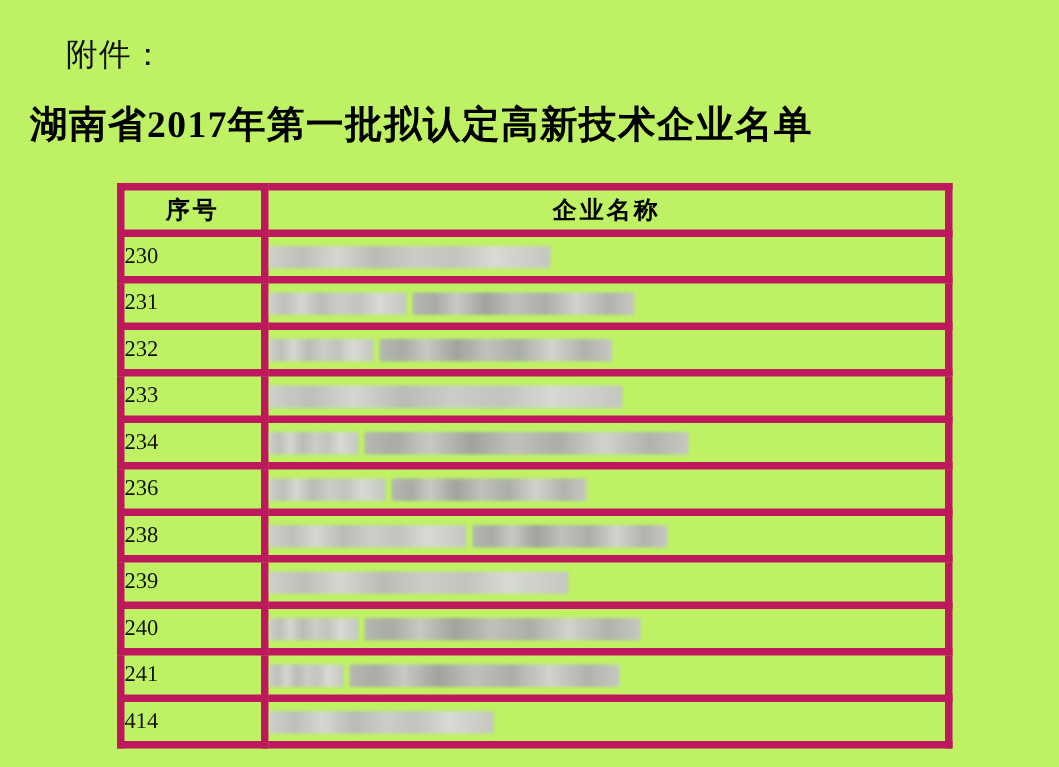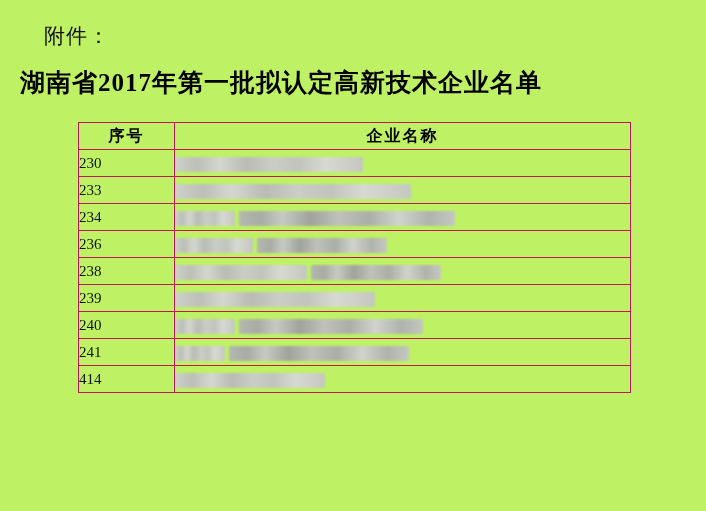--- a/index.html
+++ b/index.html
@@ -43,21 +43,21 @@
   }
   table.list {
     position: absolute;
     left: 78px;
     top: 122px;
     width: 552px;
     border-collapse: collapse;
     table-layout: fixed;
   }
   table.list td, table.list th {
-    border: 1px solid #be185d;
+    border: 5px solid #be185d;
     height: 26px;
     padding: 0;
   }
   col.c-no { width: 96px; }
   col.c-name { width: 456px; }
   th.hdr {
     font-size: 16px;
     font-weight: bold;
     text-align: center;
     letter-spacing: 2px;
@@ -118,20 +118,28 @@
         <th class="hdr">序号</th>
         <th class="hdr">企业名称</th>
       </tr>
     </thead>
     <tbody id="tbody">
         <tr>
           <td class="no">230</td>
           <td class="name"><span class="redacted" style="width: 188px;"></span></td>
         </tr>
         <tr>
+          <td class="no">231</td>
+          <td class="name"><span class="redacted" style="width: 92px;"></span><span class="redacted dense" style="width: 148px; margin-left: 4px;"></span></td>
+        </tr>
+        <tr>
+          <td class="no">232</td>
+          <td class="name"><span class="redacted" style="width: 70px;"></span><span class="redacted dense" style="width: 155px; margin-left: 4px;"></span></td>
+        </tr>
+        <tr>
           <td class="no">233</td>
           <td class="name"><span class="redacted" style="width: 236px;"></span></td>
         </tr>
         <tr>
           <td class="no">234</td>
           <td class="name"><span class="redacted" style="width: 60px;"></span><span class="redacted dense" style="width: 216px; margin-left: 4px;"></span></td>
         </tr>
         <tr>
           <td class="no">236</td>
           <td class="name"><span class="redacted" style="width: 78px;"></span><span class="redacted dense" style="width: 130px; margin-left: 4px;"></span></td>

